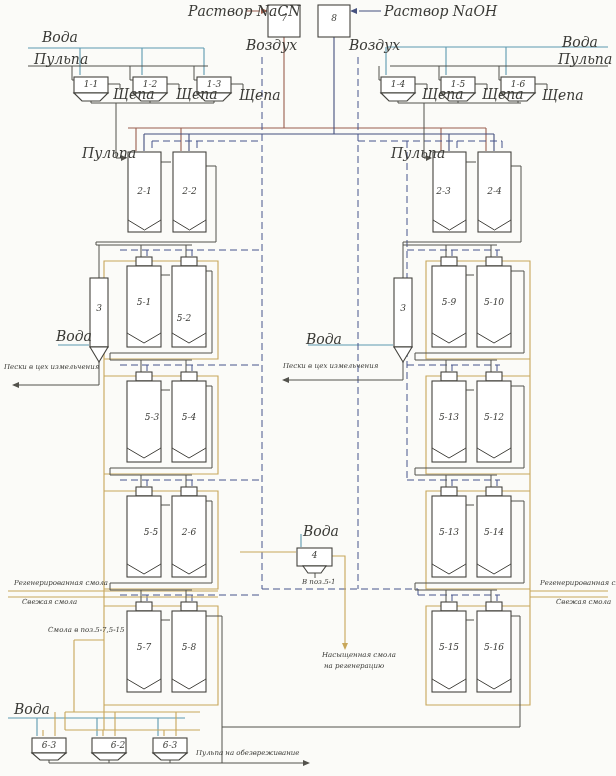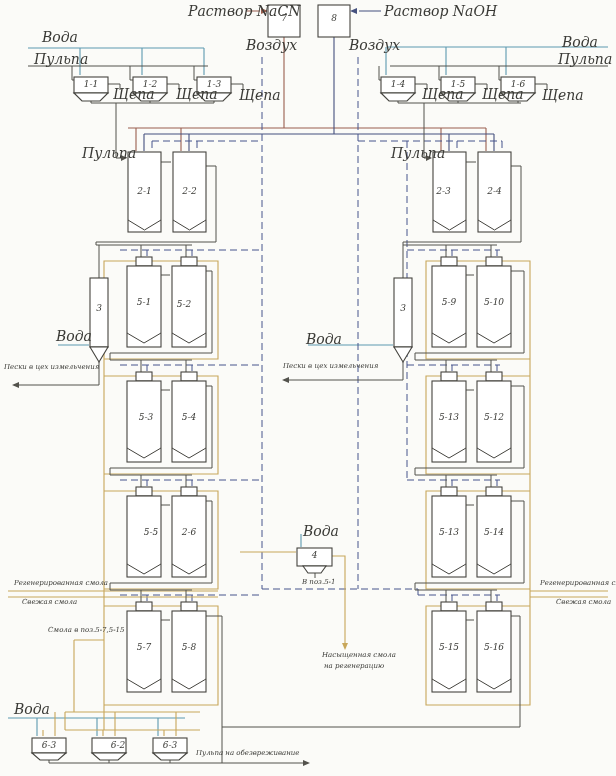--- a/index.html
+++ b/index.html
@@ -216,24 +216,24 @@
   <span class="unum" style="left:478px;top:186px;width:33px">2-4</span>
 
   <span class="unum" style="left:90px;top:303px;width:18px">3</span>
   <span class="unum" style="left:394px;top:303px;width:18px">3</span>
   <span class="lbl" style="left:56px;top:329px">Вода</span>
   <span class="lbl" style="left:306px;top:332px">Вода</span>
   <span class="lbl s7" style="left:4px;top:364px">Пески в цех измельчения</span>
   <span class="lbl s7" style="left:283px;top:363px">Пески в цех измельчения</span>
 
   <span class="unum" style="left:127px;top:297px;width:34px">5-1</span>
-  <span class="unum" style="left:172px;top:299px;width:24px">5-2</span>
+  <span class="unum" style="left:172px;top:313px;width:24px">5-2</span>
   <span class="unum" style="left:432px;top:297px;width:34px">5-9</span>
   <span class="unum" style="left:477px;top:297px;width:34px">5-10</span>
-  <span class="unum" style="left:121px;top:412px;width:50px">5-3</span>
+  <span class="unum" style="left:127px;top:412px;width:50px">5-3</span>
   <span class="unum" style="left:172px;top:412px;width:34px">5-4</span>
   <span class="unum" style="left:432px;top:412px;width:34px">5-13</span>
   <span class="unum" style="left:477px;top:412px;width:34px">5-12</span>
   <span class="unum" style="left:127px;top:527px;width:48px">5-5</span>
   <span class="unum" style="left:172px;top:527px;width:34px">2-6</span>
   <span class="unum" style="left:432px;top:527px;width:34px">5-13</span>
   <span class="unum" style="left:477px;top:527px;width:34px">5-14</span>
   <span class="unum" style="left:127px;top:642px;width:34px">5-7</span>
   <span class="unum" style="left:172px;top:642px;width:34px">5-8</span>
   <span class="unum" style="left:432px;top:642px;width:34px">5-15</span>

